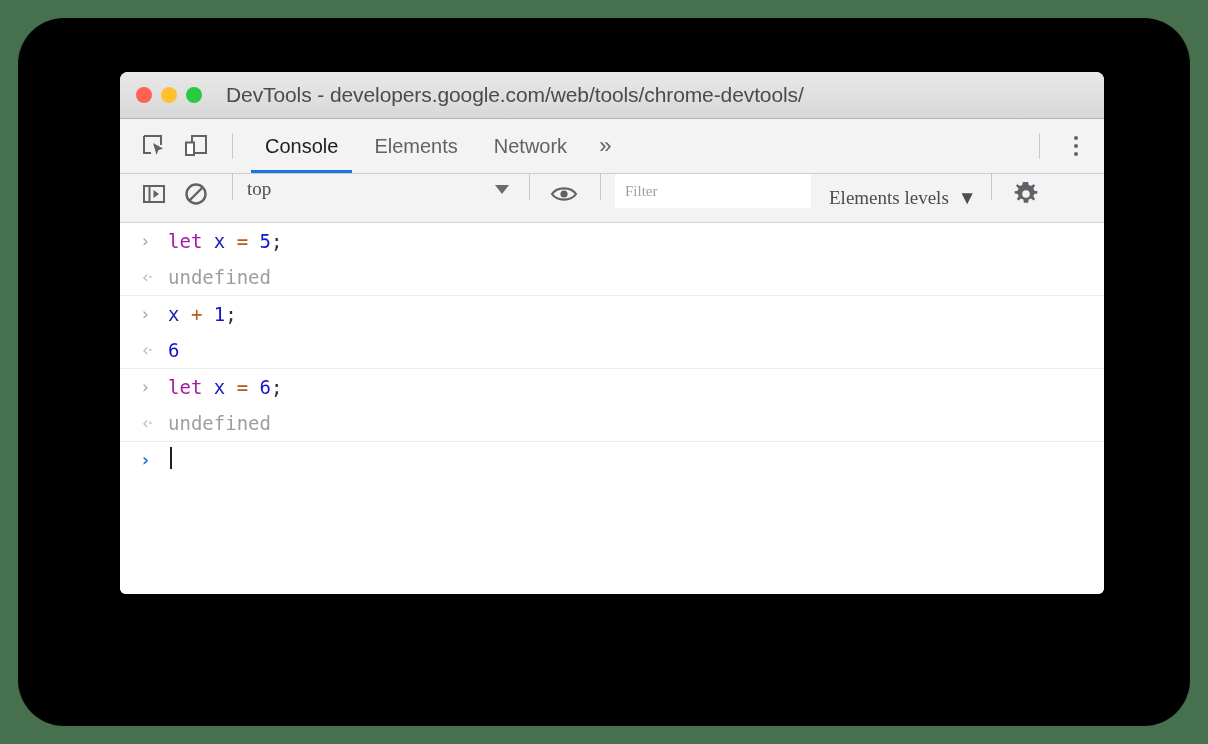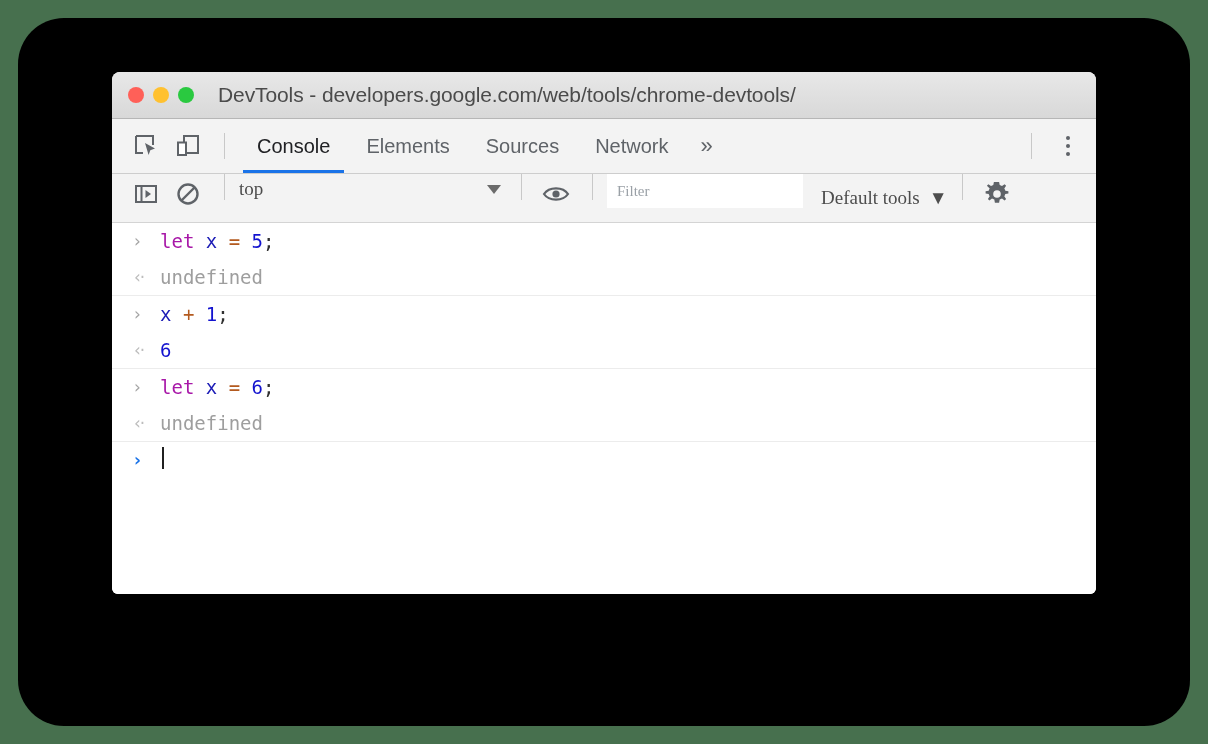--- a/index.html
+++ b/index.html
@@ -21,21 +21,21 @@
     top: 18px;
     width: 1172px;
     height: 708px;
     background: #000000;
     border-radius: 46px;
   }
 
   
   #window {
     position: absolute;
-    left: 112px;
+    left: 120px;
     top: 72px;
     width: 984px;
     height: 522px;
     background: #ffffff;
     border-radius: 8px 8px 6px 6px;
     overflow: hidden;
     box-shadow: 0 2px 10px rgba(0,0,0,0.35);
   }
 
   
@@ -257,23 +257,20 @@
 
     <div class="vsep"></div>
 
     <div class="tab active">
       <span>Console</span>
     </div>
     <div class="tab">
       <span>Elements</span>
     </div>
     <div class="tab">
-      <span>Sources</span>
-    </div>
-    <div class="tab">
       <span>Network</span>
     </div>
     <div class="tab more">
       <span>»</span>
     </div>
 
     <div class="spacer"></div>
     <div class="vsep"></div>
     <div id="kebab">
       <i></i>
@@ -313,21 +310,21 @@
         <path d="M2 11 C7 3.5, 21 3.5, 26 11 C21 18.5, 7 18.5, 2 11 Z" fill="none" stroke="#5f6368" stroke-width="2.2"></path>
         <circle cx="14" cy="11" r="3.6" fill="#5f6368"></circle>
       </svg>
     </div>
 
     <div class="vsep"></div>
 
     <div id="filter-input">Filter</div>
 
     <div id="levels">
-      <span>Default tools</span>
+      <span>Elements levels</span>
       <span>▼</span>
     </div>
 
     <div class="vsep"></div>
 
     <div class="tool-icon-btn">
       <svg width="28" height="28" viewBox="0 0 28 28">
         <path d="M14 2 l2.1 0 0.6 3.1 a9 9 0 0 1 2.3 1 l2.6-1.8 1.5 1.5 -1.8 2.6
                  a9 9 0 0 1 1 2.3 l3.1 0.6 0 2.1 -3.1 0.6 a9 9 0 0 1 -1 2.3
                  l1.8 2.6 -1.5 1.5 -2.6-1.8 a9 9 0 0 1 -2.3 1 l-0.6 3.1 -2.1 0

